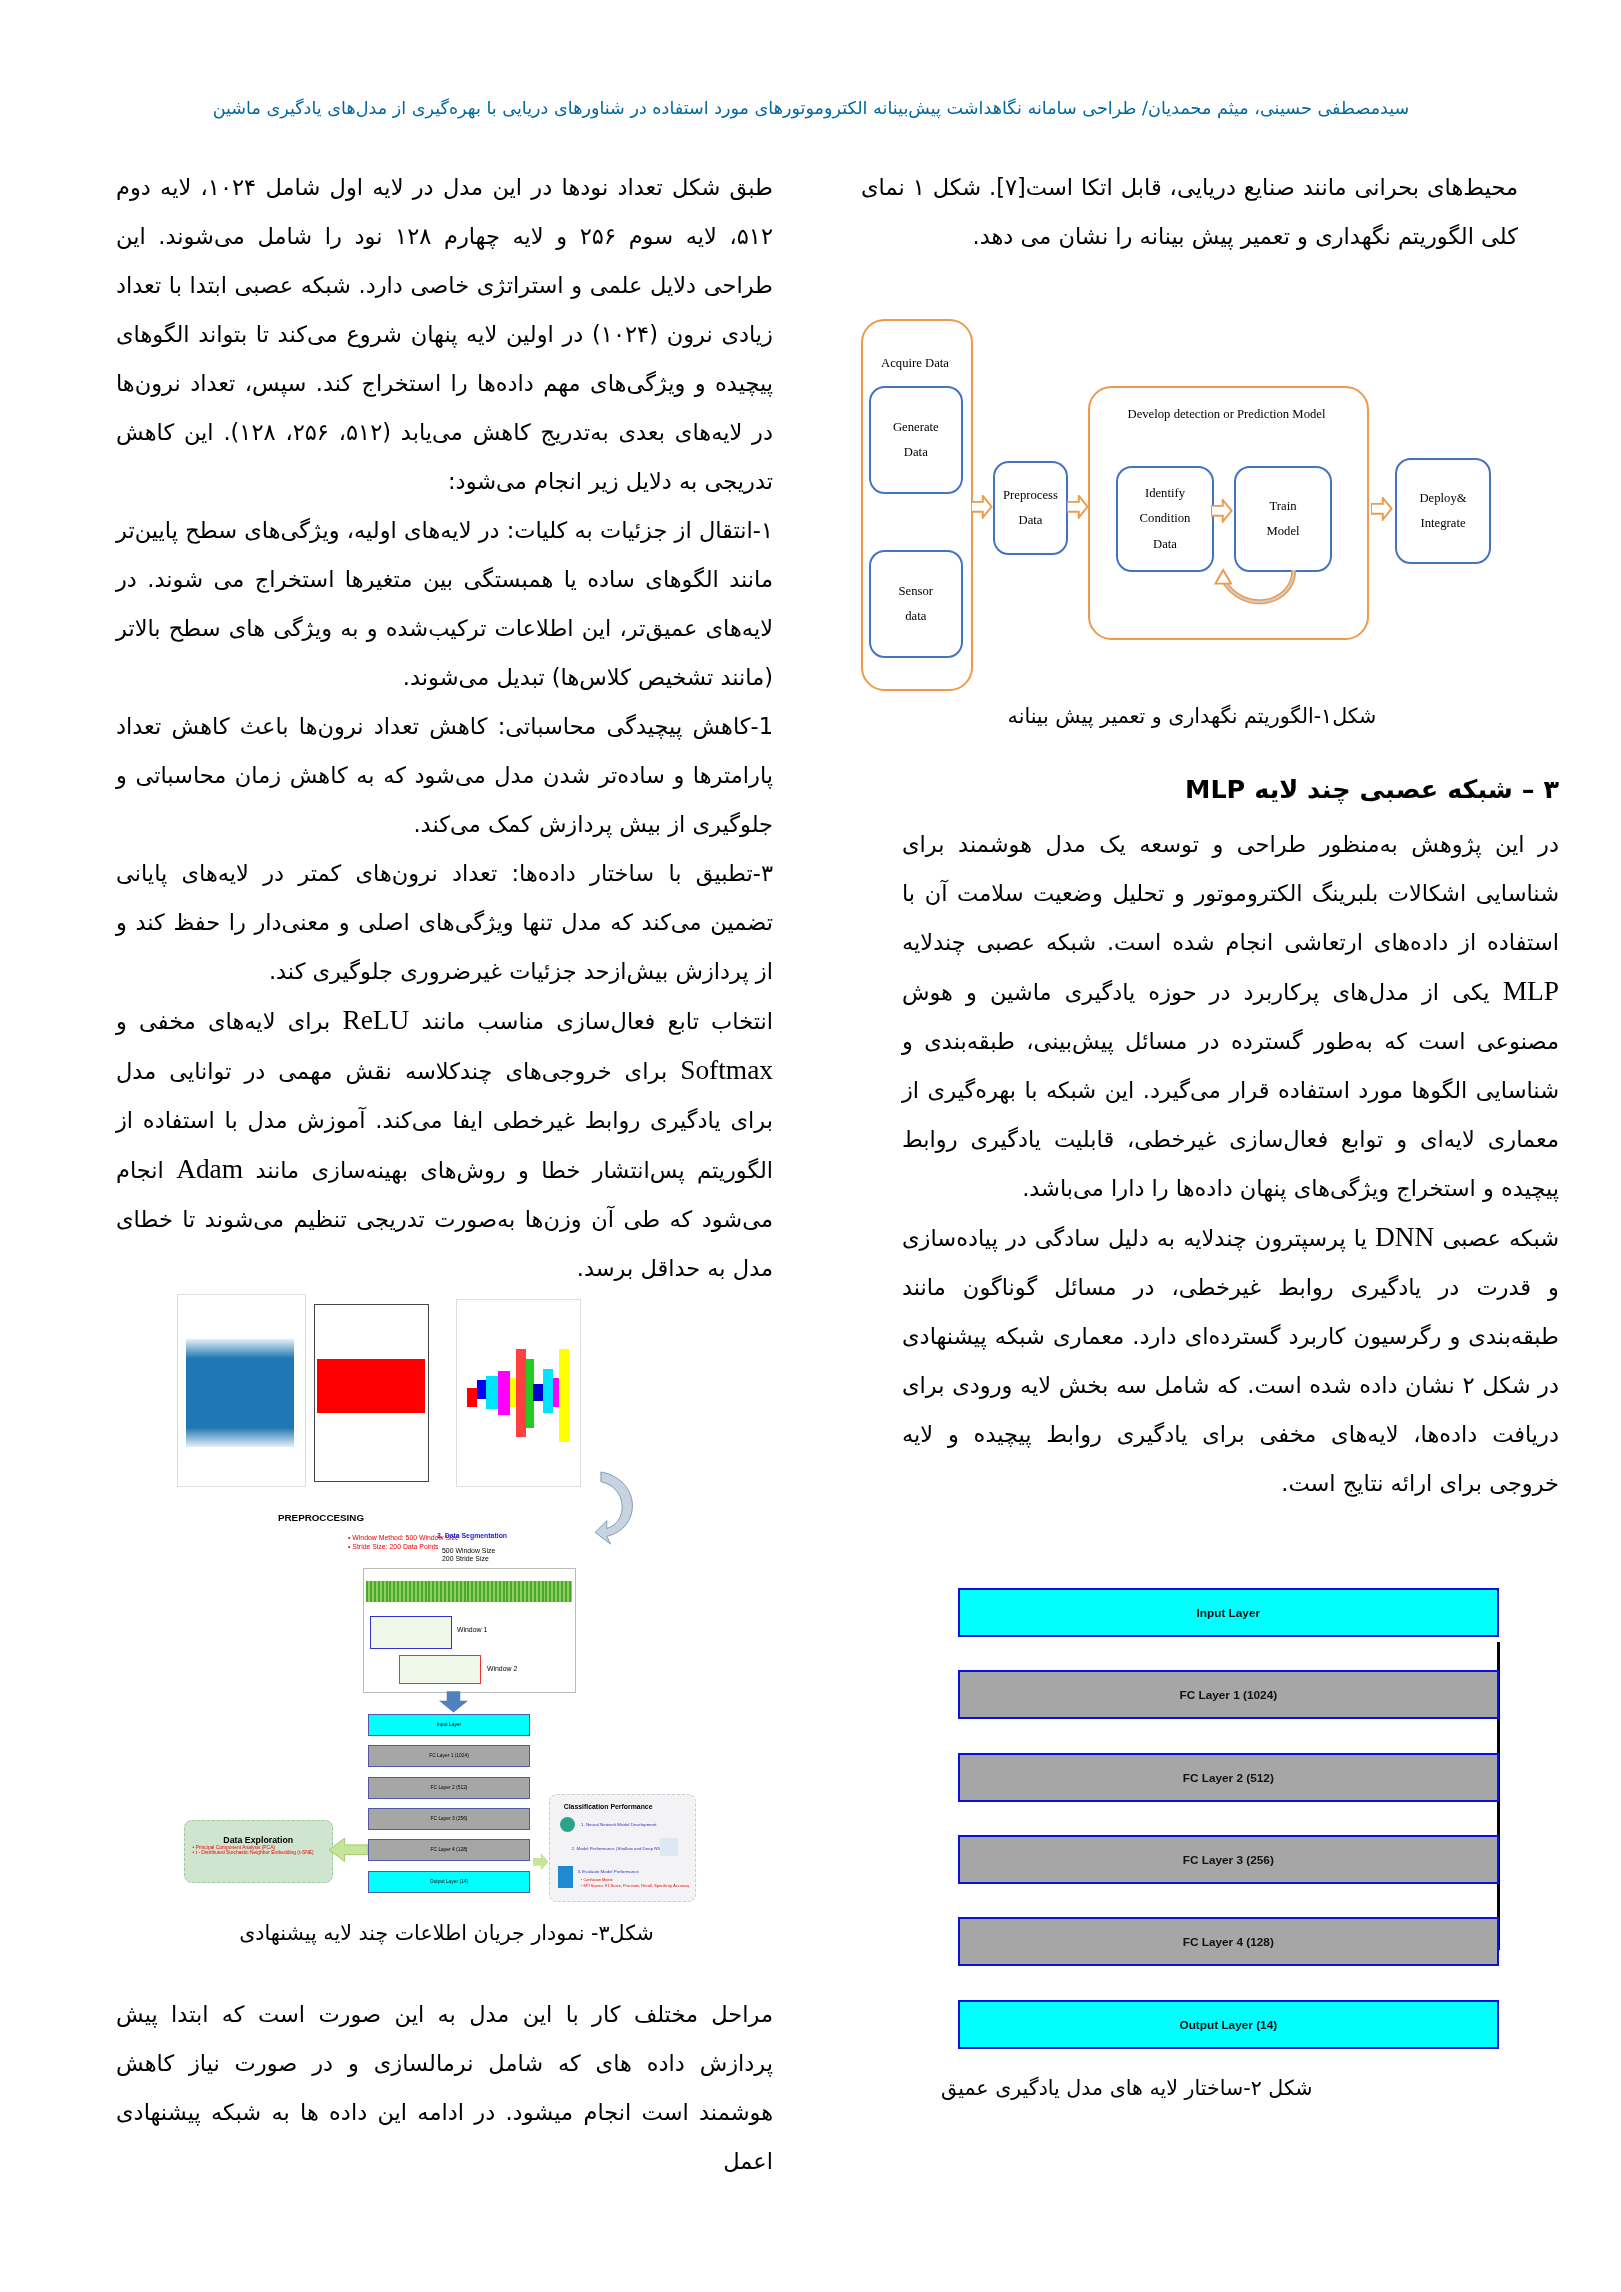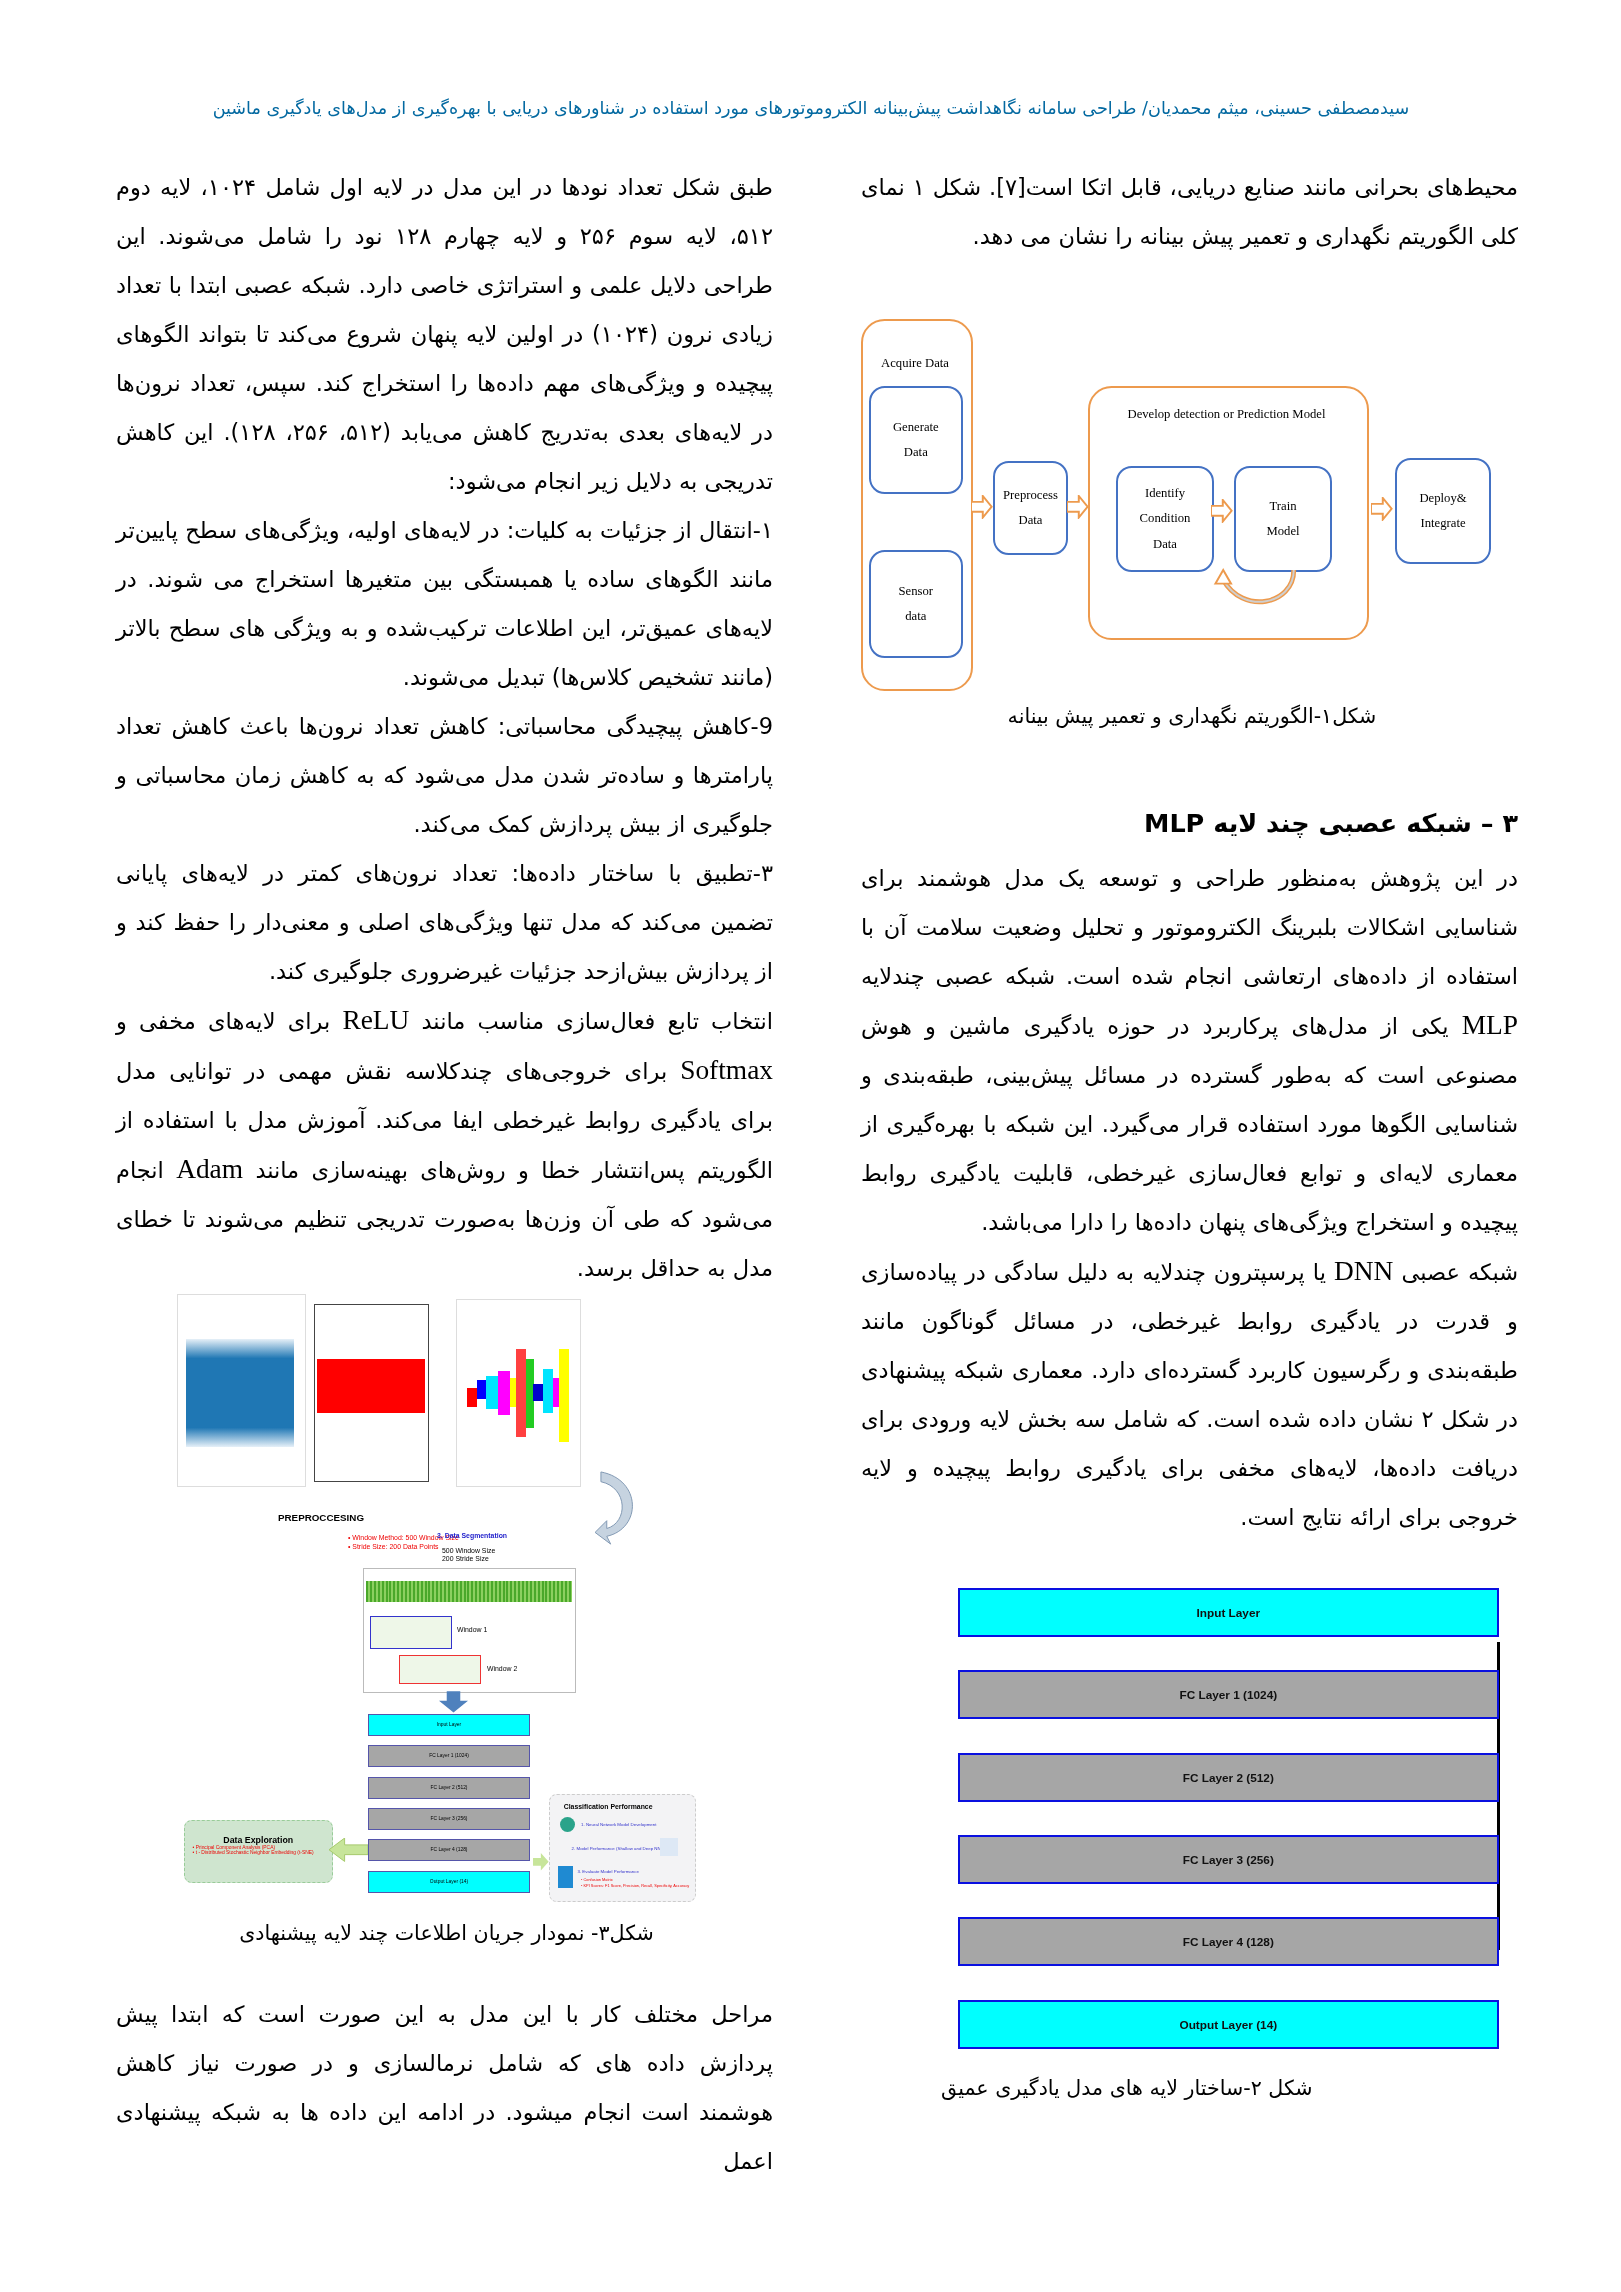--- a/index.html
+++ b/index.html
@@ -90,41 +90,41 @@
   <svg class="arrow" style="left:510px;top:178px;" viewBox="0 0 22 24">
       <path d="M0 7h12V1l9 11-9 11v-6H0z" fill="#fff" stroke="#ed9a4d" stroke-width="2"></path>
     </svg>
   <div class="box" style="left:534px;top:139px;width:92px;height:102px;">
     <span>Deploy&amp;</span>
     <span>Integrate</span>
   </div>
 </div>
 <div class="caption" style="left:861px;top:704px;width:662px;">شکل۱-الگوریتم نگهداری و تعمیر پیش بینانه</div>
 
-<div class="col col-right" style="top:799px;">
+<div class="col col-right" style="top:765px;margin-left:41px;">
   <p class="section-heading">۳ – شبکه عصبی چند لایه MLP</p>
   <p style="margin-top:5.9px;"><span>در این پژوهش به‌منظور طراحی و توسعه یک مدل هوشمند برای شناسایی اشکالات بلبرینگ الکتروموتور و تحلیل وضعیت سلامت آن با استفاده از داده‌های ارتعاشی انجام شده است. شبکه عصبی چندلایه</span> <span class="latin">MLP</span> <span>یکی از مدل‌های پرکاربرد در حوزه یادگیری ماشین و هوش مصنوعی است که به‌طور گسترده در مسائل پیش‌بینی، طبقه‌بندی و شناسایی الگوها مورد استفاده قرار می‌گیرد. این شبکه با بهره‌گیری از معماری لایه‌ای و توابع فعال‌سازی غیرخطی، قابلیت یادگیری روابط پیچیده و استخراج ویژگی‌های پنهان داده‌ها را دارا می‌باشد.</span></p>
   <p><span>شبکه عصبی</span> <span class="latin">DNN</span> <span>یا پرسپترون چندلایه به دلیل سادگی در پیاده‌سازی و قدرت در یادگیری روابط غیرخطی، در مسائل گوناگون مانند طبقه‌بندی و رگرسیون کاربرد گسترده‌ای دارد. معماری شبکه پیشنهادی در شکل ۲ نشان داده شده است.  که شامل سه بخش لایه ورودی برای دریافت داده‌ها، لایه‌های مخفی برای یادگیری روابط پیچیده و لایه خروجی برای ارائه نتایج است.</span></p>
 </div>
 
 <div class="fig2">
   <div class="rail"></div>
   <div class="layer io" style="top:0px;">Input Layer</div>
   <div class="layer fc" style="top:82px;">FC Layer 1 (1024)</div>
   <div class="layer fc" style="top:165px;">FC Layer 2 (512)</div>
   <div class="layer fc" style="top:247px;">FC Layer 3 (256)</div>
   <div class="layer fc" style="top:329px;">FC Layer 4 (128)</div>
   <div class="layer io" style="top:412px;">Output Layer (14)</div>
 </div>
 <div class="caption" style="left:941px;top:2076px;width:490px;text-align:left;">شکل ۲-ساختار لایه های مدل یادگیری عمیق</div>
 
 <div class="col col-left">
   <p>طبق شکل تعداد نودها در این مدل در لایه اول شامل ۱۰۲۴، لایه دوم ۵۱۲، لایه سوم ۲۵۶ و لایه چهارم ۱۲۸ نود را شامل می‌شوند. این طراحی دلایل علمی و استراتژی خاصی دارد. شبکه عصبی ابتدا با تعداد زیادی نرون (۱۰۲۴) در اولین لایه پنهان شروع می‌کند تا بتواند الگوهای پیچیده و ویژگی‌های مهم داده‌ها را استخراج کند. سپس، تعداد نرون‌ها در لایه‌های بعدی به‌تدریج کاهش می‌یابد (۵۱۲، ۲۵۶، ۱۲۸). این کاهش تدریجی به دلایل زیر انجام می‌شود:</p>
   <p>۱-انتقال از جزئیات به کلیات: در لایه‌های اولیه، ویژگی‌های سطح پایین‌تر مانند الگوهای ساده یا همبستگی بین متغیرها استخراج می شوند. در لایه‌های عمیق‌تر، این اطلاعات ترکیب‌شده و به ویژگی های سطح بالاتر (مانند تشخیص کلاس‌ها) تبدیل می‌شوند.</p>
-  <p>9-کاهش پیچیدگی محاسباتی: کاهش تعداد نرون‌ها باعث کاهش تعداد پارامترها و ساده‌تر شدن مدل می‌شود که به کاهش زمان محاسباتی و جلوگیری از بیش پردازش کمک می‌کند.</p>
+  <p>1-کاهش پیچیدگی محاسباتی: کاهش تعداد نرون‌ها باعث کاهش تعداد پارامترها و ساده‌تر شدن مدل می‌شود که به کاهش زمان محاسباتی و جلوگیری از بیش پردازش کمک می‌کند.</p>
   <p>۳-تطبیق با ساختار داده‌ها: تعداد نرون‌های کمتر در لایه‌های پایانی تضمین می‌کند که مدل تنها ویژگی‌های اصلی و معنی‌دار را حفظ کند و از پردازش بیش‌ازحد جزئیات غیرضروری جلوگیری کند.</p>
   <p><span>انتخاب تابع فعال‌سازی مناسب مانند</span> <span class="latin">ReLU</span> <span>برای لایه‌های مخفی و</span> <span class="latin">Softmax</span> <span>برای خروجی‌های چندکلاسه نقش مهمی در توانایی مدل برای یادگیری روابط غیرخطی ایفا می‌کند. آموزش مدل با استفاده از الگوریتم پس‌انتشار خطا و روش‌های بهینه‌سازی مانند</span> <span class="latin">Adam</span> <span>انجام می‌شود که طی آن وزن‌ها به‌صورت تدریجی تنظیم می‌شوند تا خطای مدل به حداقل برسد.</span></p>
 </div>
 
 <div class="fig3">
 
   <div class="plot" style="left:4.9px;top:0;width:127px;height:191px;">
     <div style="position:absolute;left:7.8px;top:44px;width:108px;height:108px;background:linear-gradient(#e6f0f8,#1f77b4 18%,#1f77b4 82%,#e6f0f8);"></div>
   </div>
   <div class="plot" style="left:142px;top:9.8px;width:113px;height:176px;border:1px solid #444;">

